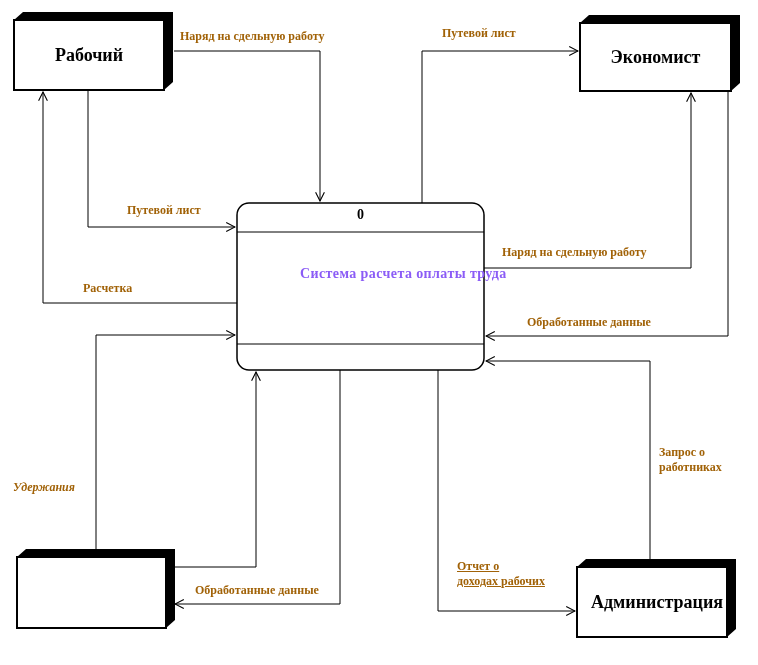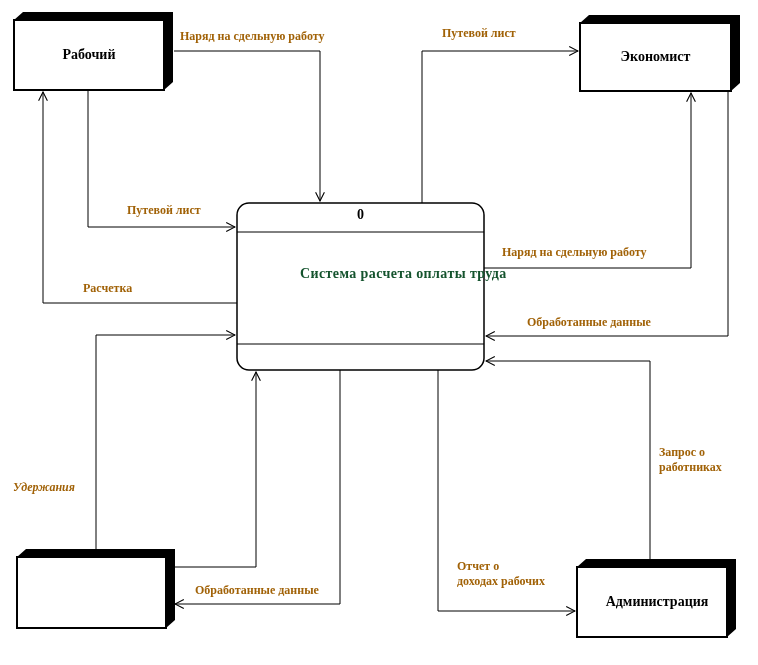--- a/index.html
+++ b/index.html
@@ -16,29 +16,29 @@
     font-weight:bold;
     font-size:12px;
     line-height:15px;
     color:#a16207;
     white-space:nowrap;
   }
   .lbl span{display:block;}
   .entity-name{
     position:absolute;
     display:flex;align-items:center;justify-content:center;
-    font-weight:bold;font-size:14px;color:#000;
+    font-weight:bold;font-size:18px;color:#000;
   }
   .proc-num{
     position:absolute;left:237px;top:207px;width:247px;
     text-align:center;font-weight:bold;font-size:14px;color:#000;
   }
   .proc-title{
     position:absolute;left:300px;top:266px;
-    font-weight:bold;font-size:14px;line-height:15px;color:#14532d;
+    font-weight:bold;font-size:14px;line-height:15px;color:#8b5cf6;
     letter-spacing:0.4px;
   }
 </style>
 </head>
 <body>
 
 <div class="stage">
 
   <svg width="758" height="665" viewBox="0 0 758 665">
     <defs>
@@ -99,20 +99,20 @@
   <div class="lbl" style="left:180px;top:29px;">Наряд на сдельную работу</div>
   <div class="lbl" style="left:442px;top:26px;">Путевой лист</div>
   <div class="lbl" style="left:127px;top:203px;">Путевой лист</div>
   <div class="lbl" style="left:83px;top:281px;">Расчетка</div>
   <div class="lbl" style="left:502px;top:245px;">Наряд на сдельную работу</div>
   <div class="lbl" style="left:527px;top:315px;">Обработанные данные</div>
   <div class="lbl" style="left:659px;top:445px;">
     <span>Запрос о</span>
     <span>работниках</span>
   </div>
-  <div class="lbl" style="left:457px;top:559px;">
+  <div class="lbl" style="left:457px;top:559px;text-decoration:underline;">
     <span>Отчет о</span>
     <span>доходах рабочих</span>
   </div>
   <div class="lbl" style="left:195px;top:583px;">Обработанные данные</div>
   <div class="lbl" style="left:13px;top:480px;font-style:italic;">Удержания</div>
 
 </div>
 
 </body></html>

